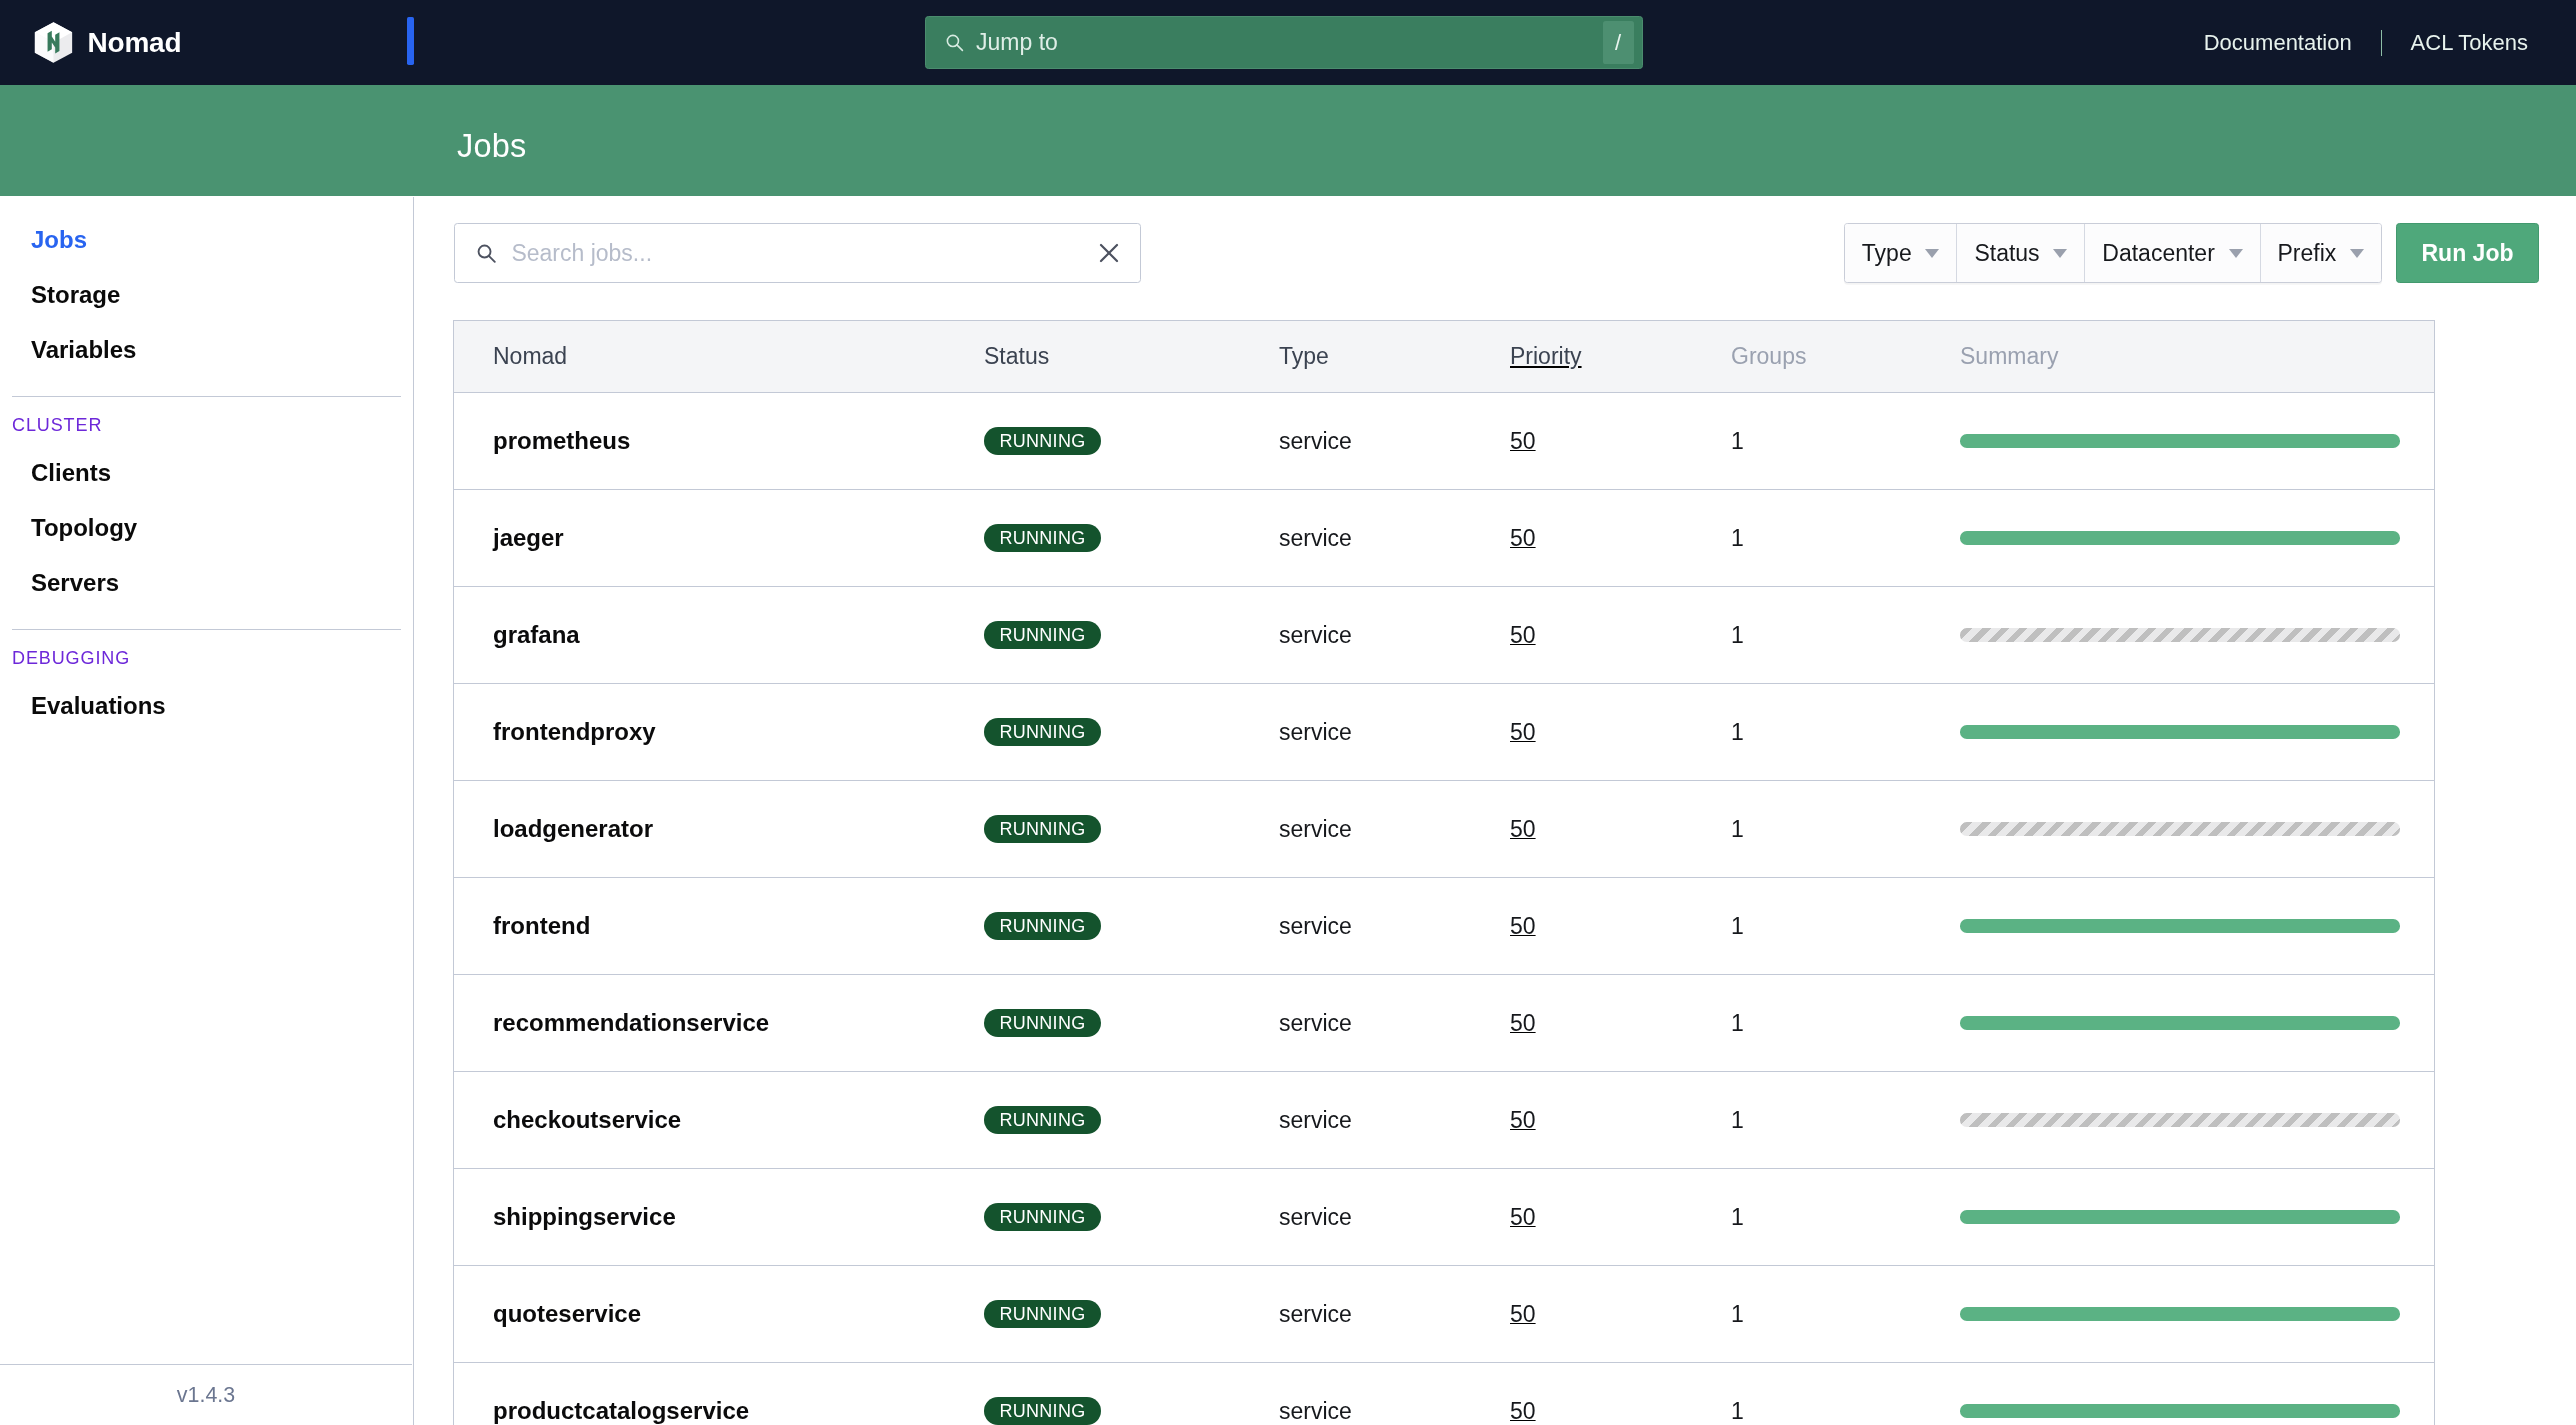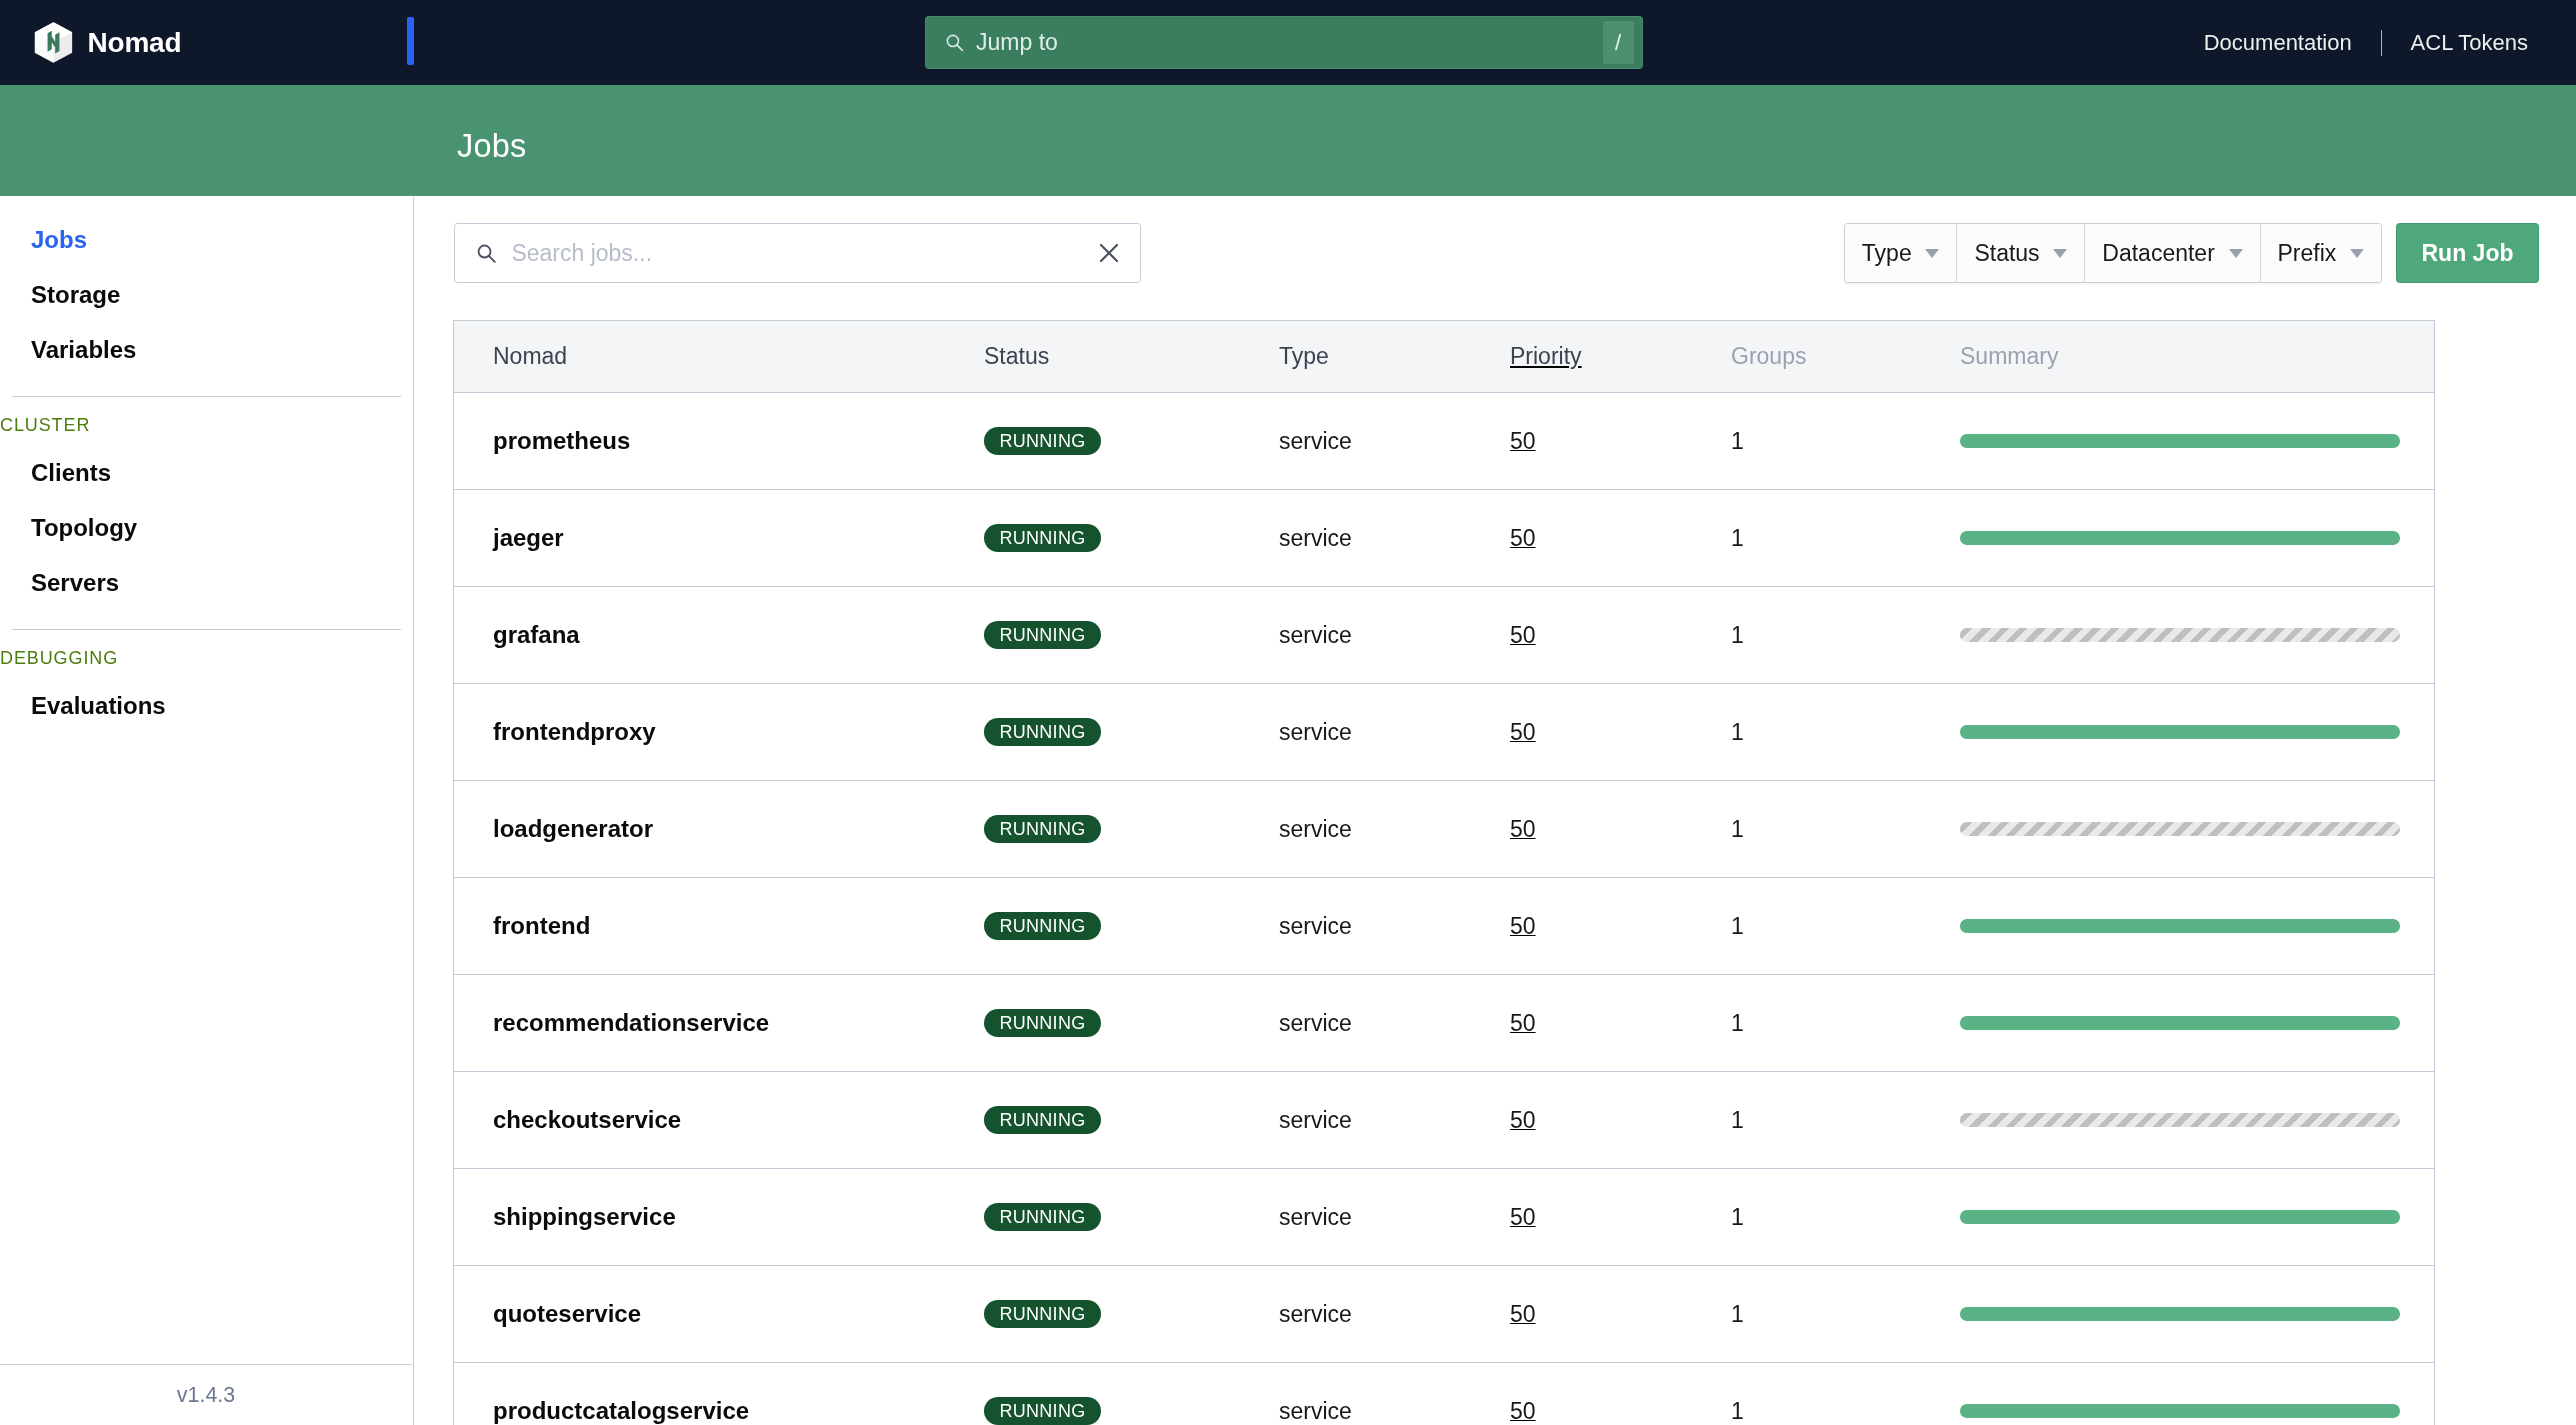--- a/index.html
+++ b/index.html
@@ -138,21 +138,22 @@
   .nav-item.first { margin-top: 15.4px; }
   .nav-item.active { color: #2864f0; }
   .nav-sep {
     height: 0.9px;
     background: #c3c9d6;
     margin: 19px 12px 0 12px;
   }
   .nav-heading {
     font-size: 18px;
     letter-spacing: 0.9px;
-    color: #4d7c0f;
+    color: #6d28d9;
+    padding-left: 12px;
     height: 48px;
     line-height: 56px;
     white-space: nowrap;
   }
   .active-indicator {
     position: absolute;
     left: 407px;
     top: 17px;
     width: 6.8px;
     height: 48px;

